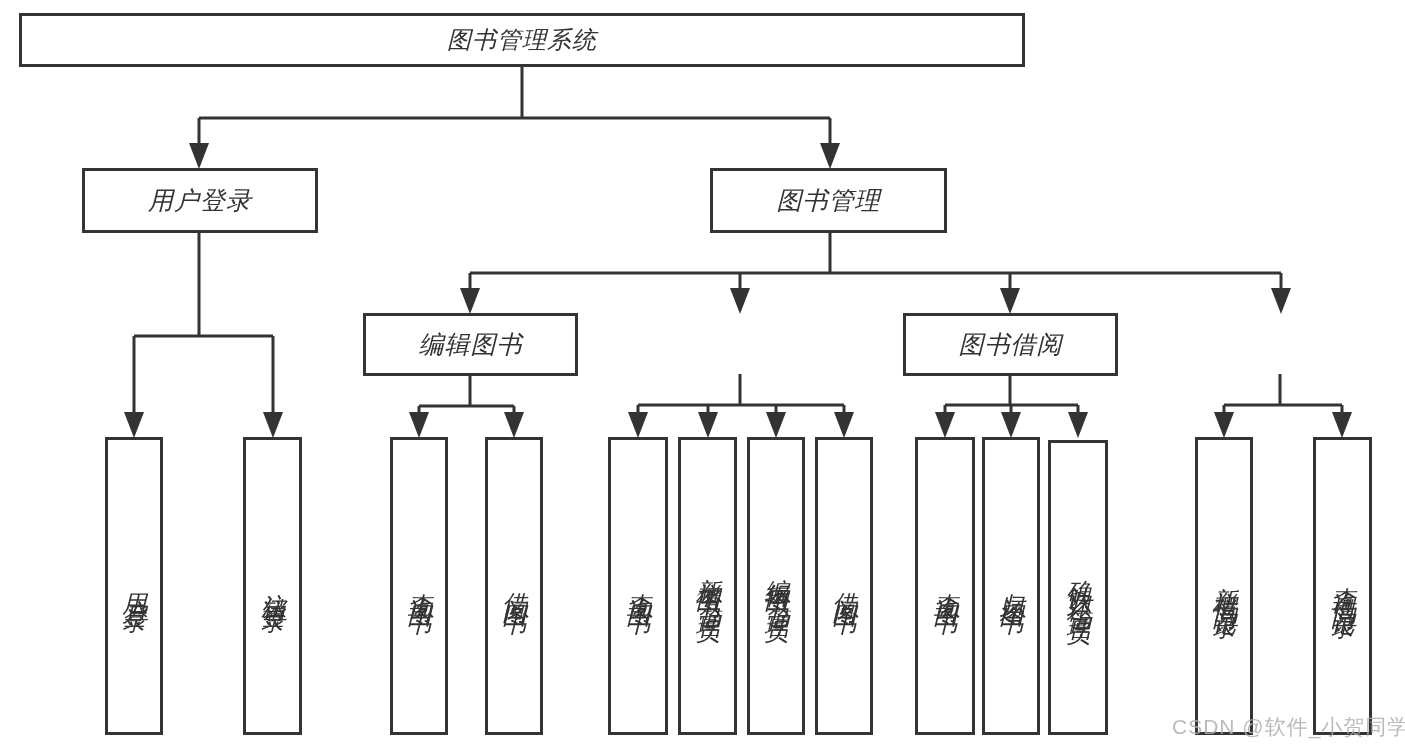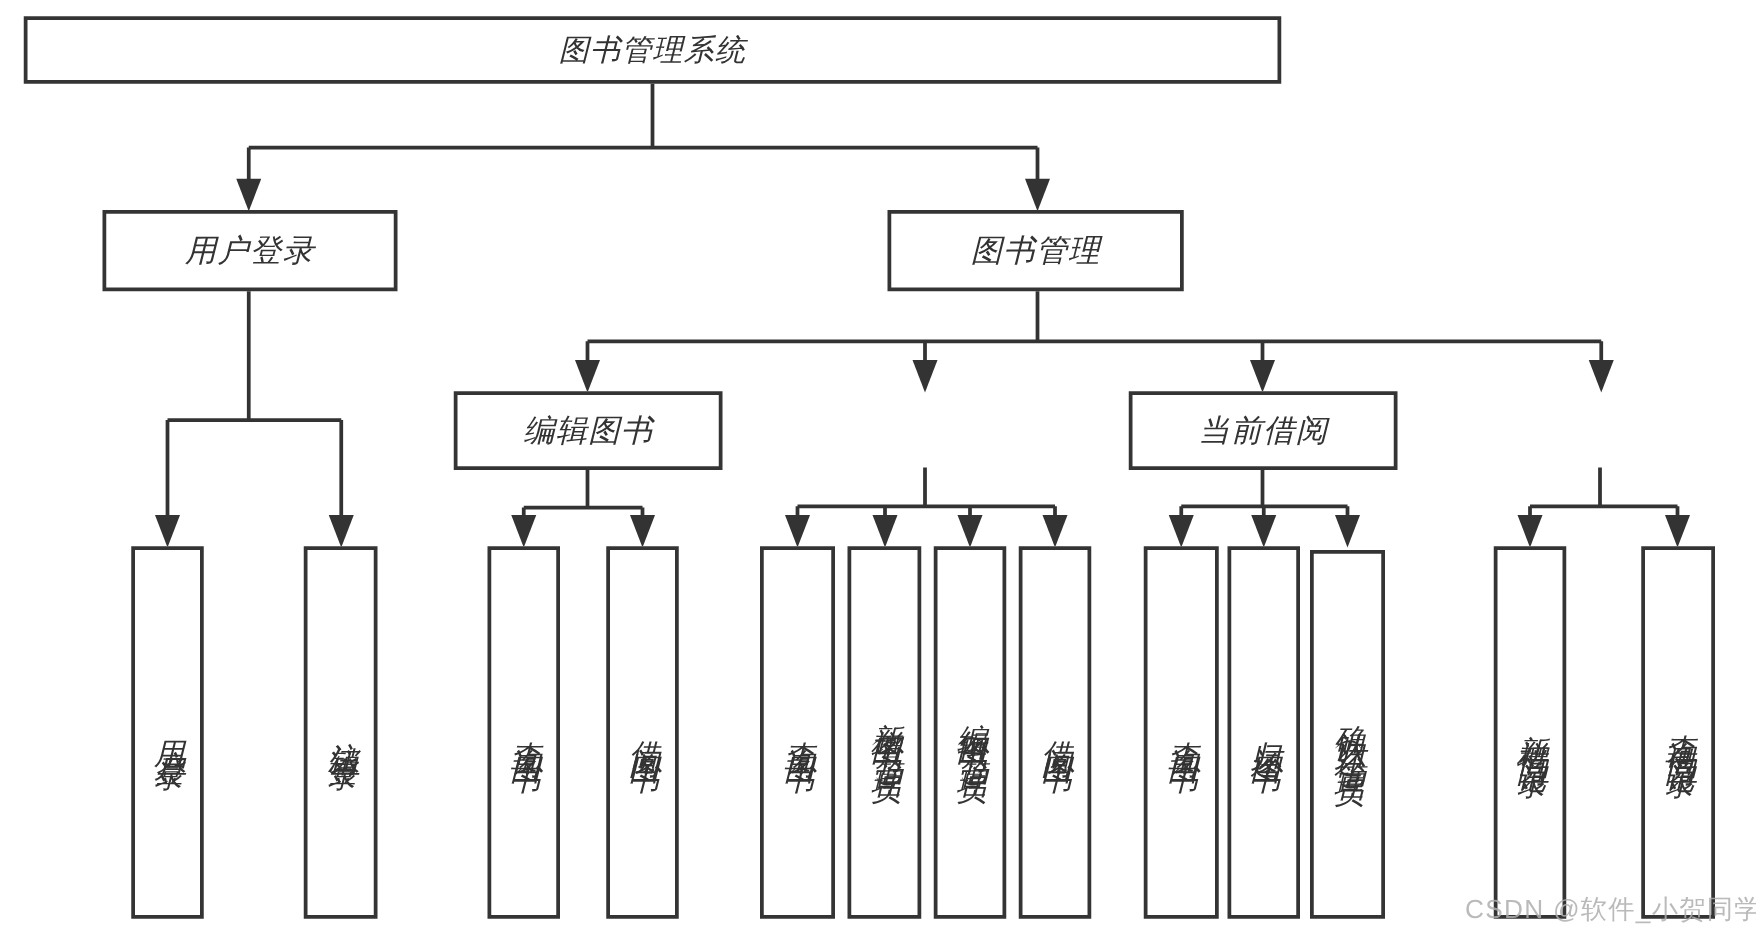--- a/index.html
+++ b/index.html
@@ -99,21 +99,21 @@
     <polygon points="1224,438 1214,412 1234,412"></polygon>
     <polygon points="1342,438 1332,412 1352,412"></polygon>
   </svg>
 
   <div class="node h title" style="left:19px; top:13px; width:1006px; height:54px;">图书管理系统</div>
 
   <div class="node h" style="left:82px; top:168px; width:236px; height:65px;">用户登录</div>
   <div class="node h" style="left:710px; top:168px; width:237px; height:65px;">图书管理</div>
 
   <div class="node h" style="left:363px; top:313px; width:215px; height:63px;">编辑图书</div>
-  <div class="node h" style="left:903px; top:313px; width:215px; height:63px;">当前借阅</div>
+  <div class="node h" style="left:903px; top:313px; width:215px; height:63px;">图书借阅</div>
 
   <div class="node v" style="left:105px; top:437px; width:58px; height:298px;">用户登录</div>
   <div class="node v" style="left:243px; top:437px; width:59px; height:298px;">注销登录</div>
 
   <div class="node v" style="left:390px; top:437px; width:58px; height:298px;">查询图书</div>
   <div class="node v" style="left:485px; top:437px; width:58px; height:298px;">借阅图书</div>
 
   <div class="node v" style="left:608px; top:437px; width:60px; height:298px;">查询图书</div>
   <div class="node v" style="left:678px; top:437px; width:59px; height:298px;">新增图书（管理员）</div>
   <div class="node v" style="left:747px; top:437px; width:58px; height:298px;">编辑图书（管理员）</div>

